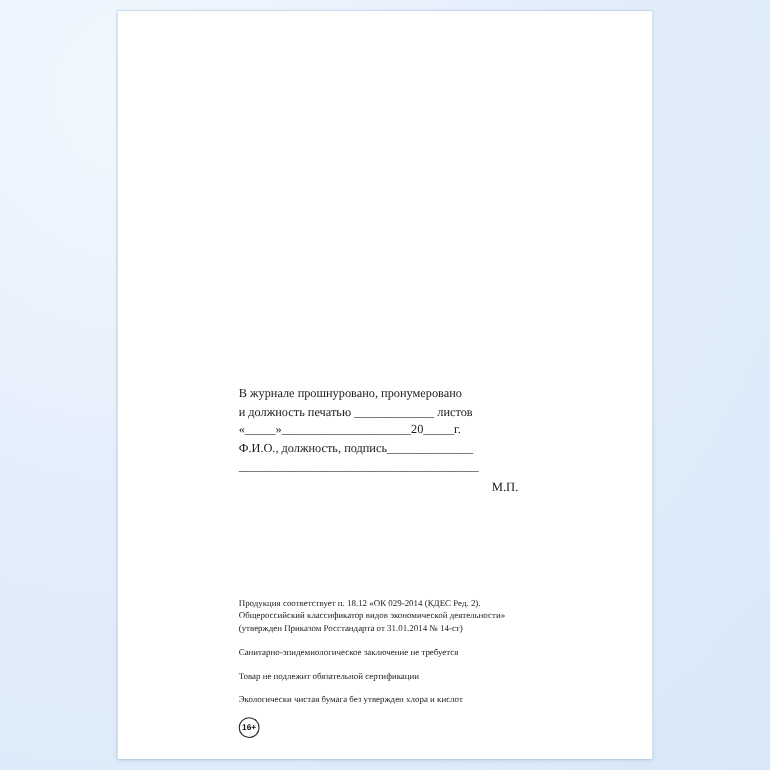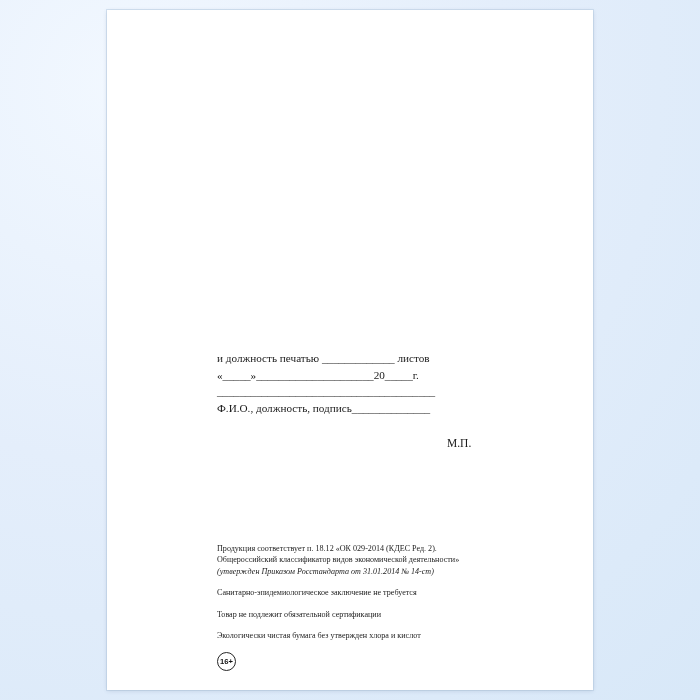--- a/index.html
+++ b/index.html
@@ -65,21 +65,20 @@
     top: 533px;
     width: 330px;
     color: #222222;
   }
   .legal p {
     margin: 0;
     font-size: 8.1px;
     line-height: 11.4px;
   }
   .legal .italic {
-    font-style: italic;
   }
   .legal .gap {
     height: 10px;
   }
 
   .info-row {
     display: flex;
     align-items: flex-end;
     gap: 6px;
     margin-top: 11px;
@@ -111,24 +110,25 @@
   }
 </style>
 </head>
 <body>
 
 <div class="backdrop"></div>
 
 <div class="page-sheet">
 
   <div class="declaration">
+    <div class="line">В журнале прошнуровано, пронумеровано</div>
     <div class="line">и должность печатью _____________ листов</div>
     <div class="line">«_____»_____________________20_____г.</div>
+    <div class="line">Ф.И.О., должность, подпись______________</div>
     <div class="line rule-line">_______________________________________</div>
-    <div class="line">Ф.И.О., должность, подпись______________</div>
   </div>
 
   <div class="mp">М.П.</div>
 
   <div class="legal">
     <p>Продукция соответствует п. 18.12 «ОК 029-2014 (КДЕС Ред. 2).</p>
     <p>Общероссийский классификатор видов экономической деятельности»</p>
     <p class="italic">(утвержден Приказом Росстандарта от 31.01.2014 № 14-ст)</p>
     <div class="gap"></div>
     <p>Санитарно-эпидемиологическое заключение не требуется</p>

